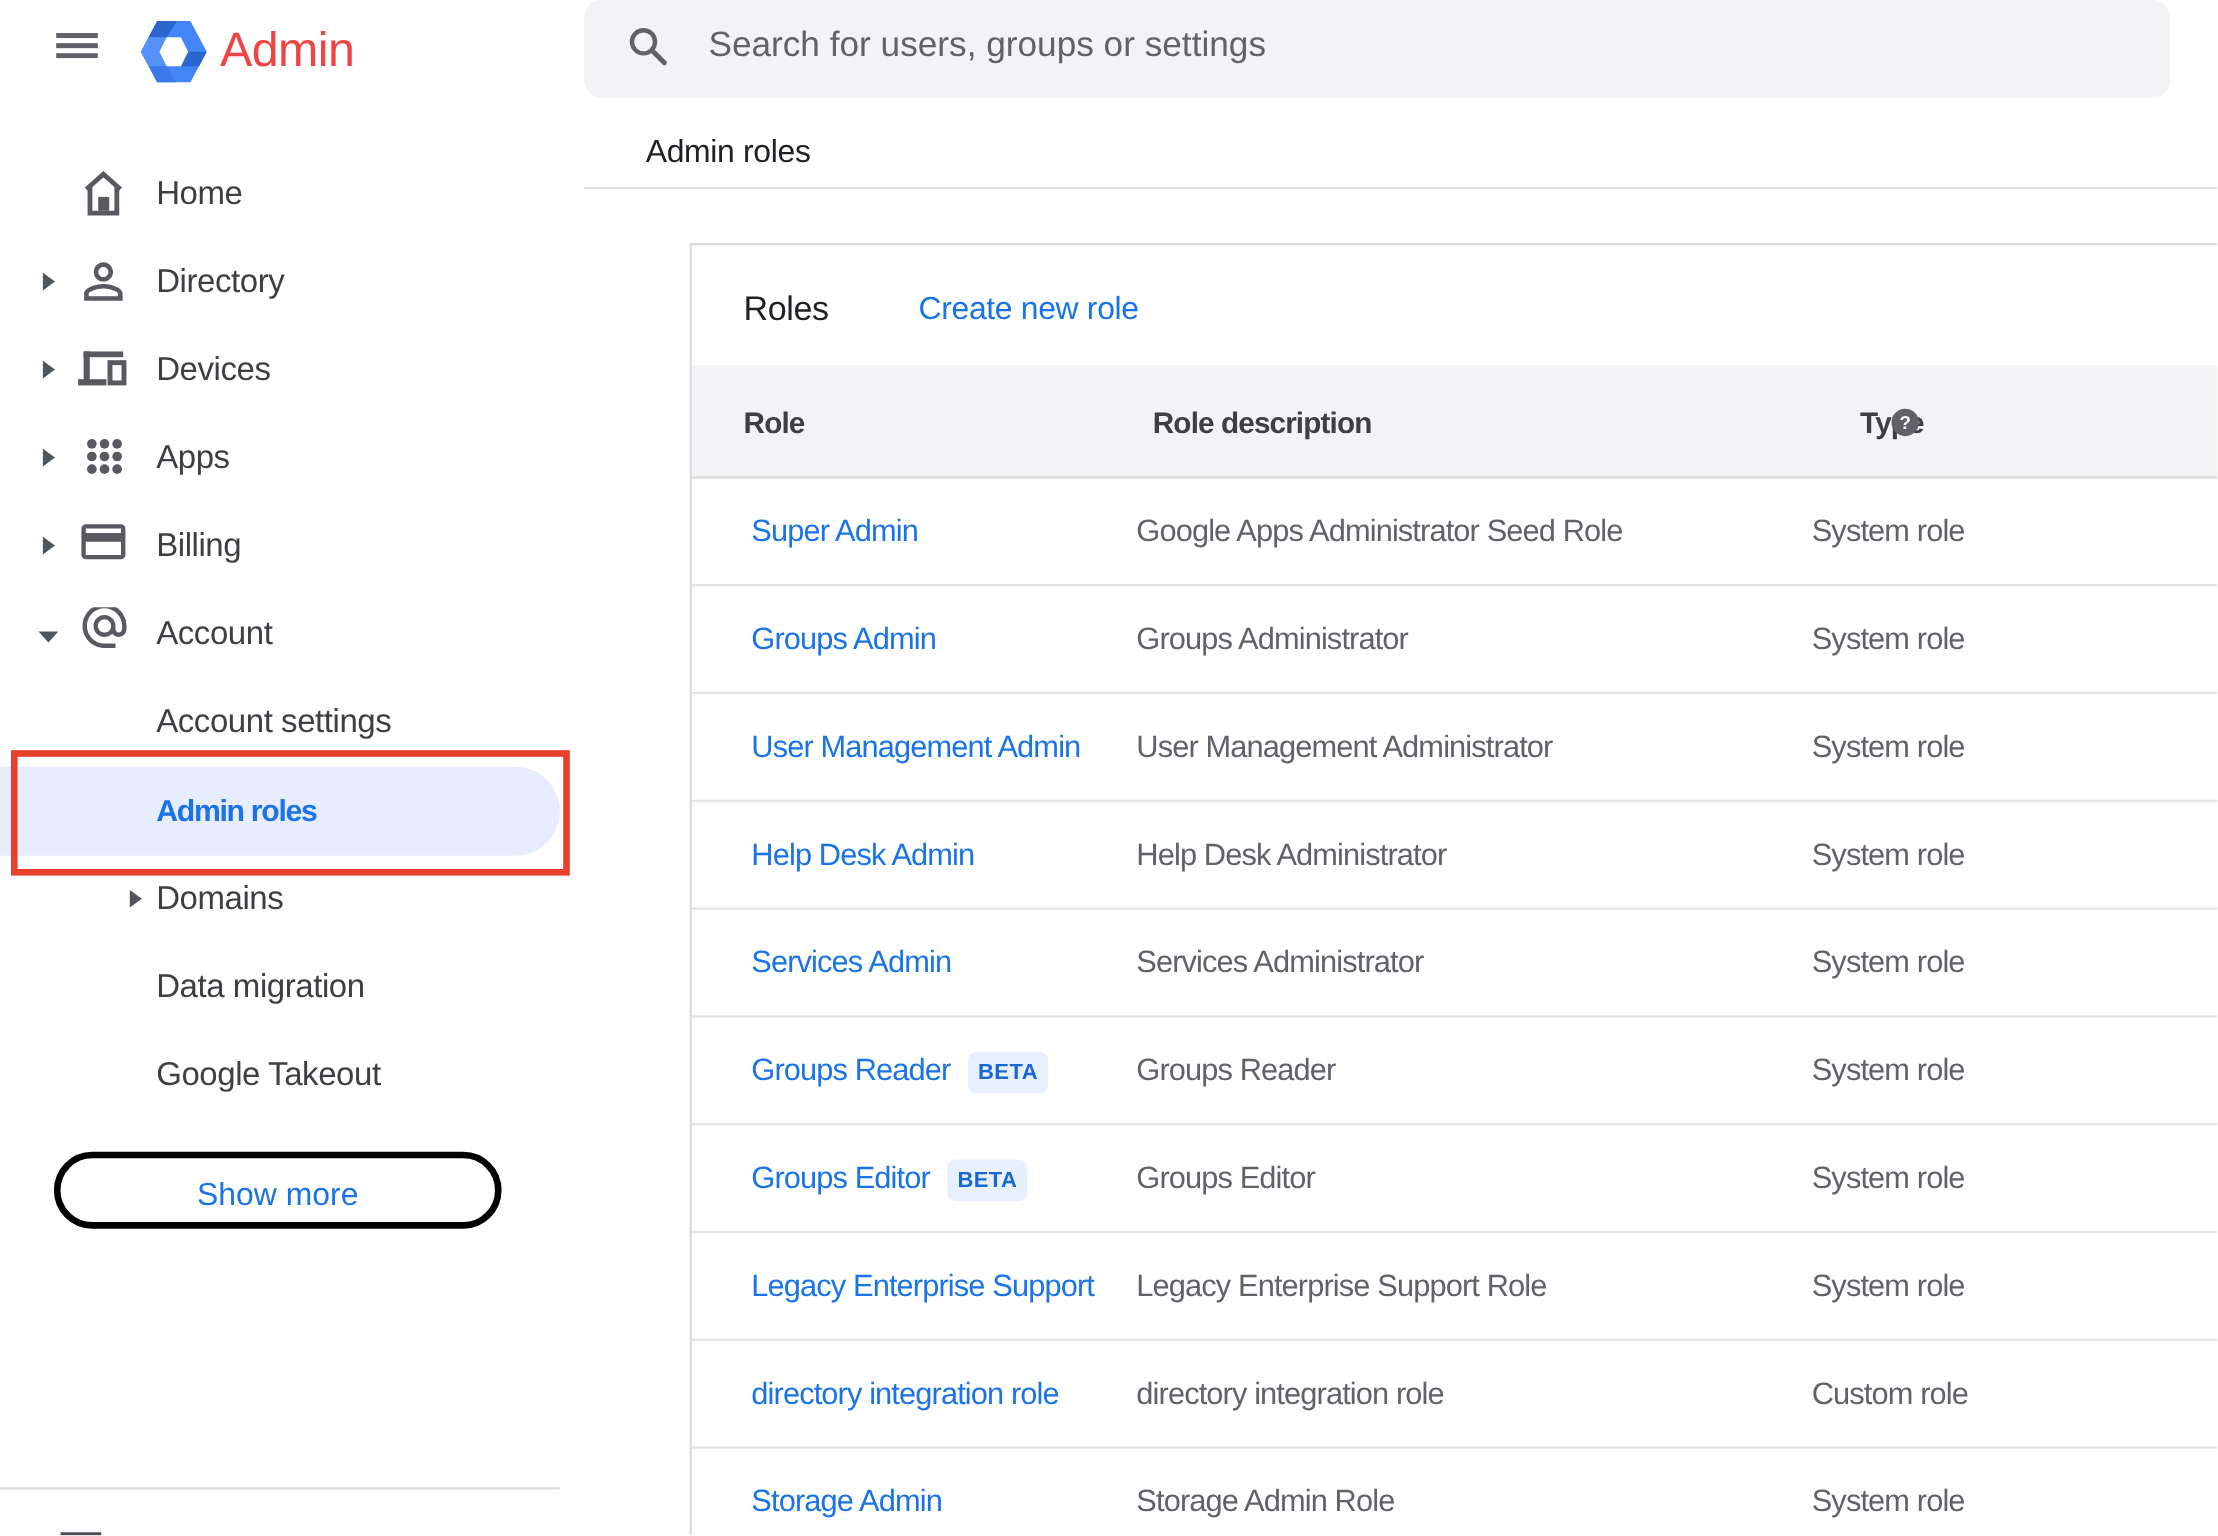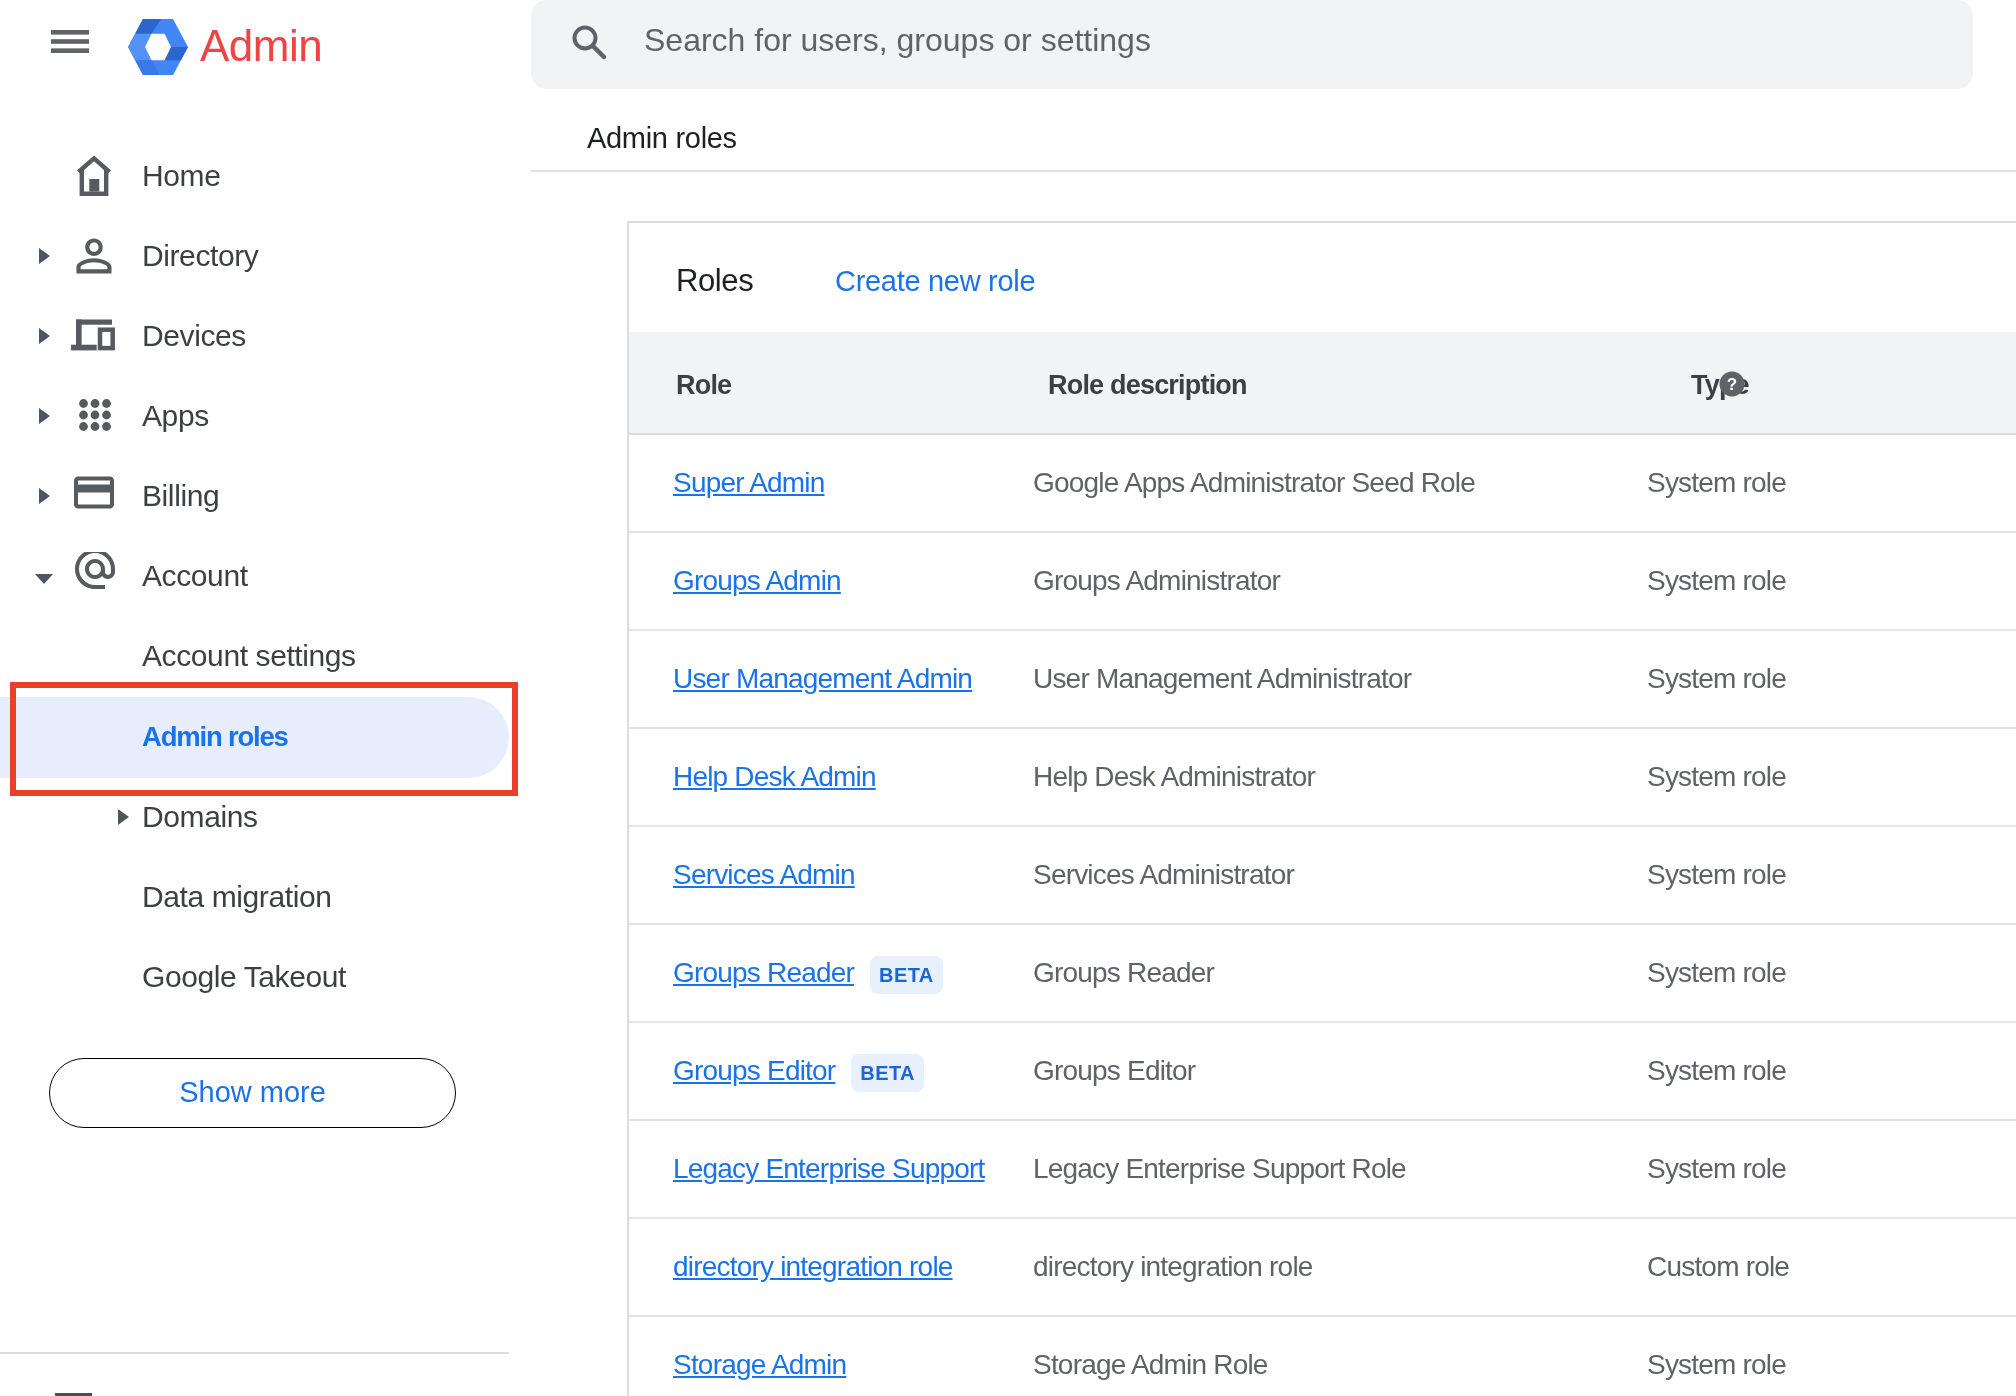--- a/index.html
+++ b/index.html
@@ -8,33 +8,33 @@
 #searchbar{left:531px;top:0;width:1442px;height:89px;background:#f1f3f4;border-radius:16px;}
 #searchtext{left:644px;top:0;height:80px;line-height:80px;font-size:32px;color:#5f6368;letter-spacing:0px;}
 #admintxt{left:200px;top:0;height:92px;line-height:92px;font-size:44px;color:#ef4444;letter-spacing:-0.5px;}
 .navitem{position:absolute;left:0;height:80px;width:517px;margin-left:20px;}
 .navitem .lbl{position:absolute;left:122px;top:0;height:80px;line-height:80px;font-size:30px;color:#3c4043;letter-spacing:-0.4px;}
 .tri-r{position:absolute;width:0;height:0;border-left:11px solid #4f565c;border-top:8px solid transparent;border-bottom:8px solid transparent;}
 .tri-d{position:absolute;width:0;height:0;border-top:10px solid #4f565c;border-left:9px solid transparent;border-right:9px solid transparent;}
 .icon{position:absolute;left:50px;top:16px;width:48px;height:48px;}
 #pill{left:0;top:697px;width:509px;height:81px;background:#e7edfc;border-radius:0 40.5px 40.5px 0;}
 #redbox{left:10px;top:682px;width:508px;height:114px;border:6px solid #e8402a;box-sizing:border-box;}
-#showmore{left:49px;top:1047px;width:407px;height:70px;border:1px solid #000000;border-radius:36px;box-sizing:border-box;text-align:center;line-height:66px;font-size:29px;color:#1a73e8;margin-top:11px;}
+#showmore{left:49px;top:1047px;width:407px;height:70px;border:6px solid #000000;border-radius:36px;box-sizing:border-box;text-align:center;line-height:66px;font-size:29px;color:#1a73e8;}
 #sidediv{left:0;top:1352px;width:509px;height:2px;background:#dadce0;}
 
 #titletxt{left:587px;top:108px;height:60px;line-height:60px;font-size:29px;color:#202124;letter-spacing:-0.3px;}
 #titlediv{left:531px;top:170px;width:1485px;height:2px;background:#e0e0e0;}
 #card{left:627px;top:221px;width:1410px;height:1400px;border:2px solid #dadce0;background:#fff;}
 #roleshead{position:absolute;left:47px;top:4px;height:108px;line-height:108px;font-size:31px;font-weight:normal;color:#202124;letter-spacing:-0.4px;}
 #createnew{position:absolute;left:206px;top:4px;height:108px;line-height:108px;font-size:29px;color:#1a73e8;letter-spacing:-0.3px;}
 #thead{position:absolute;left:0;top:109px;width:100%;height:103px;background:#f2f3f4;border-bottom:2px solid #d9dbdc;box-sizing:border-box;}
 .coll{position:absolute;height:101px;line-height:107px;font-size:27px;font-weight:bold;color:#3c4043;letter-spacing:-0.8px;text-align:center;}
 #rows{position:absolute;left:0;top:212px;width:100%;}
 .row{position:relative;height:98px;border-bottom:2px solid #e1e3e4;box-sizing:border-box;}
-.c1{position:absolute;left:44px;top:0;height:80px;line-height:96px;font-size:28px;color:#1a73e8;letter-spacing:-0.8px;text-decoration:underline;}
+.c1{position:absolute;left:54px;top:0;height:80px;line-height:96px;font-size:28px;color:#1a73e8;letter-spacing:-0.8px;}
 .c2{position:absolute;left:404px;top:0;height:96px;line-height:96px;font-size:28px;color:#5f6368;letter-spacing:-0.8px;}
 .c3{position:absolute;left:1018px;top:0;height:96px;line-height:96px;font-size:28px;color:#5f6368;letter-spacing:-0.8px;}
 .beta{display:inline-block;margin-left:16px;background:#e8f0fe;color:#1967d2;font-size:20px;font-weight:bold;letter-spacing:0.4px;border-radius:8px;padding:0 9px;height:38px;line-height:38px;vertical-align:middle;position:relative;top:0px;}
 </style></head>
 <body>
 <div id="page">
 
   <svg class="abs" style="left:51px;top:30px" width="38" height="23">
       <rect x="0" y="0" width="38" height="4.6" fill="#5f6368"></rect>
       <rect x="0" y="9.2" width="38" height="4.6" fill="#5f6368"></rect>

